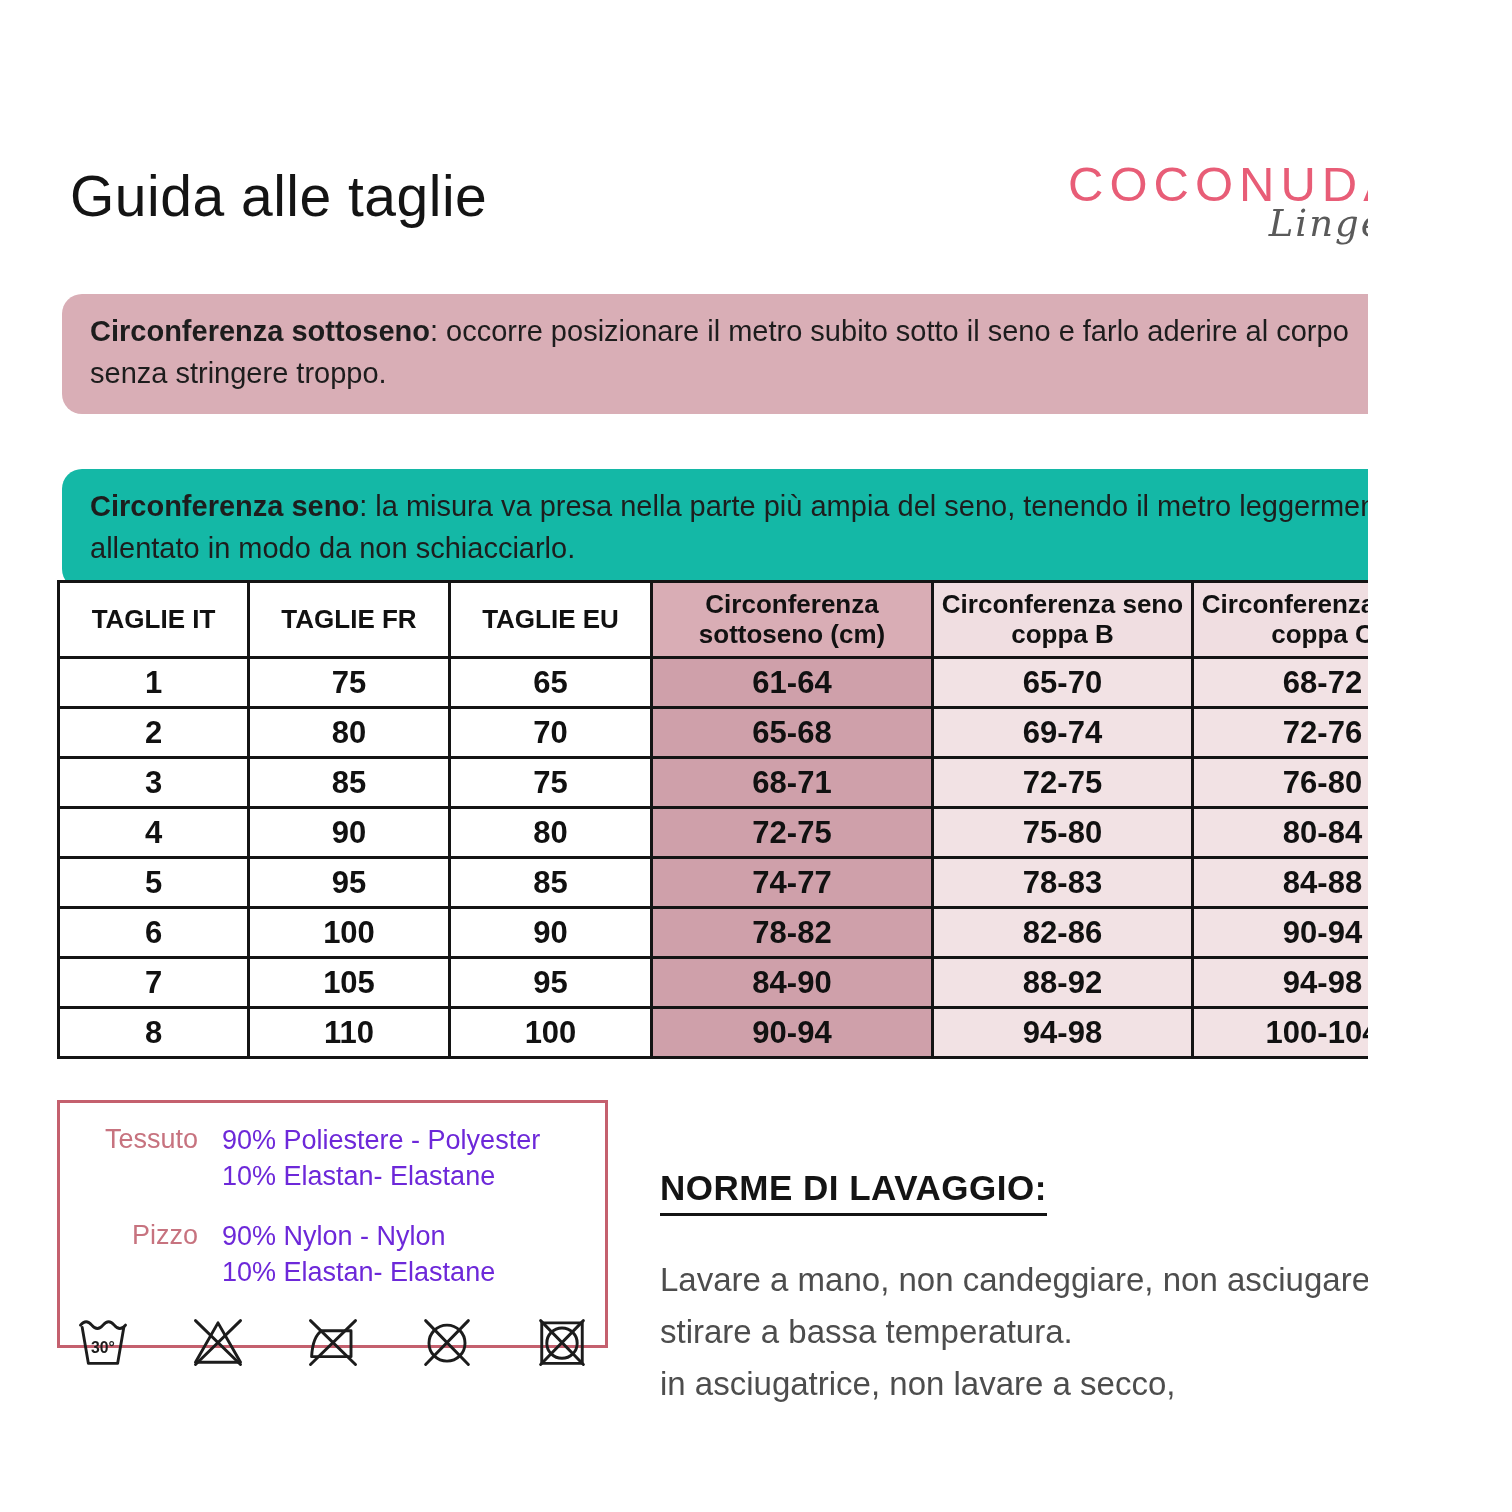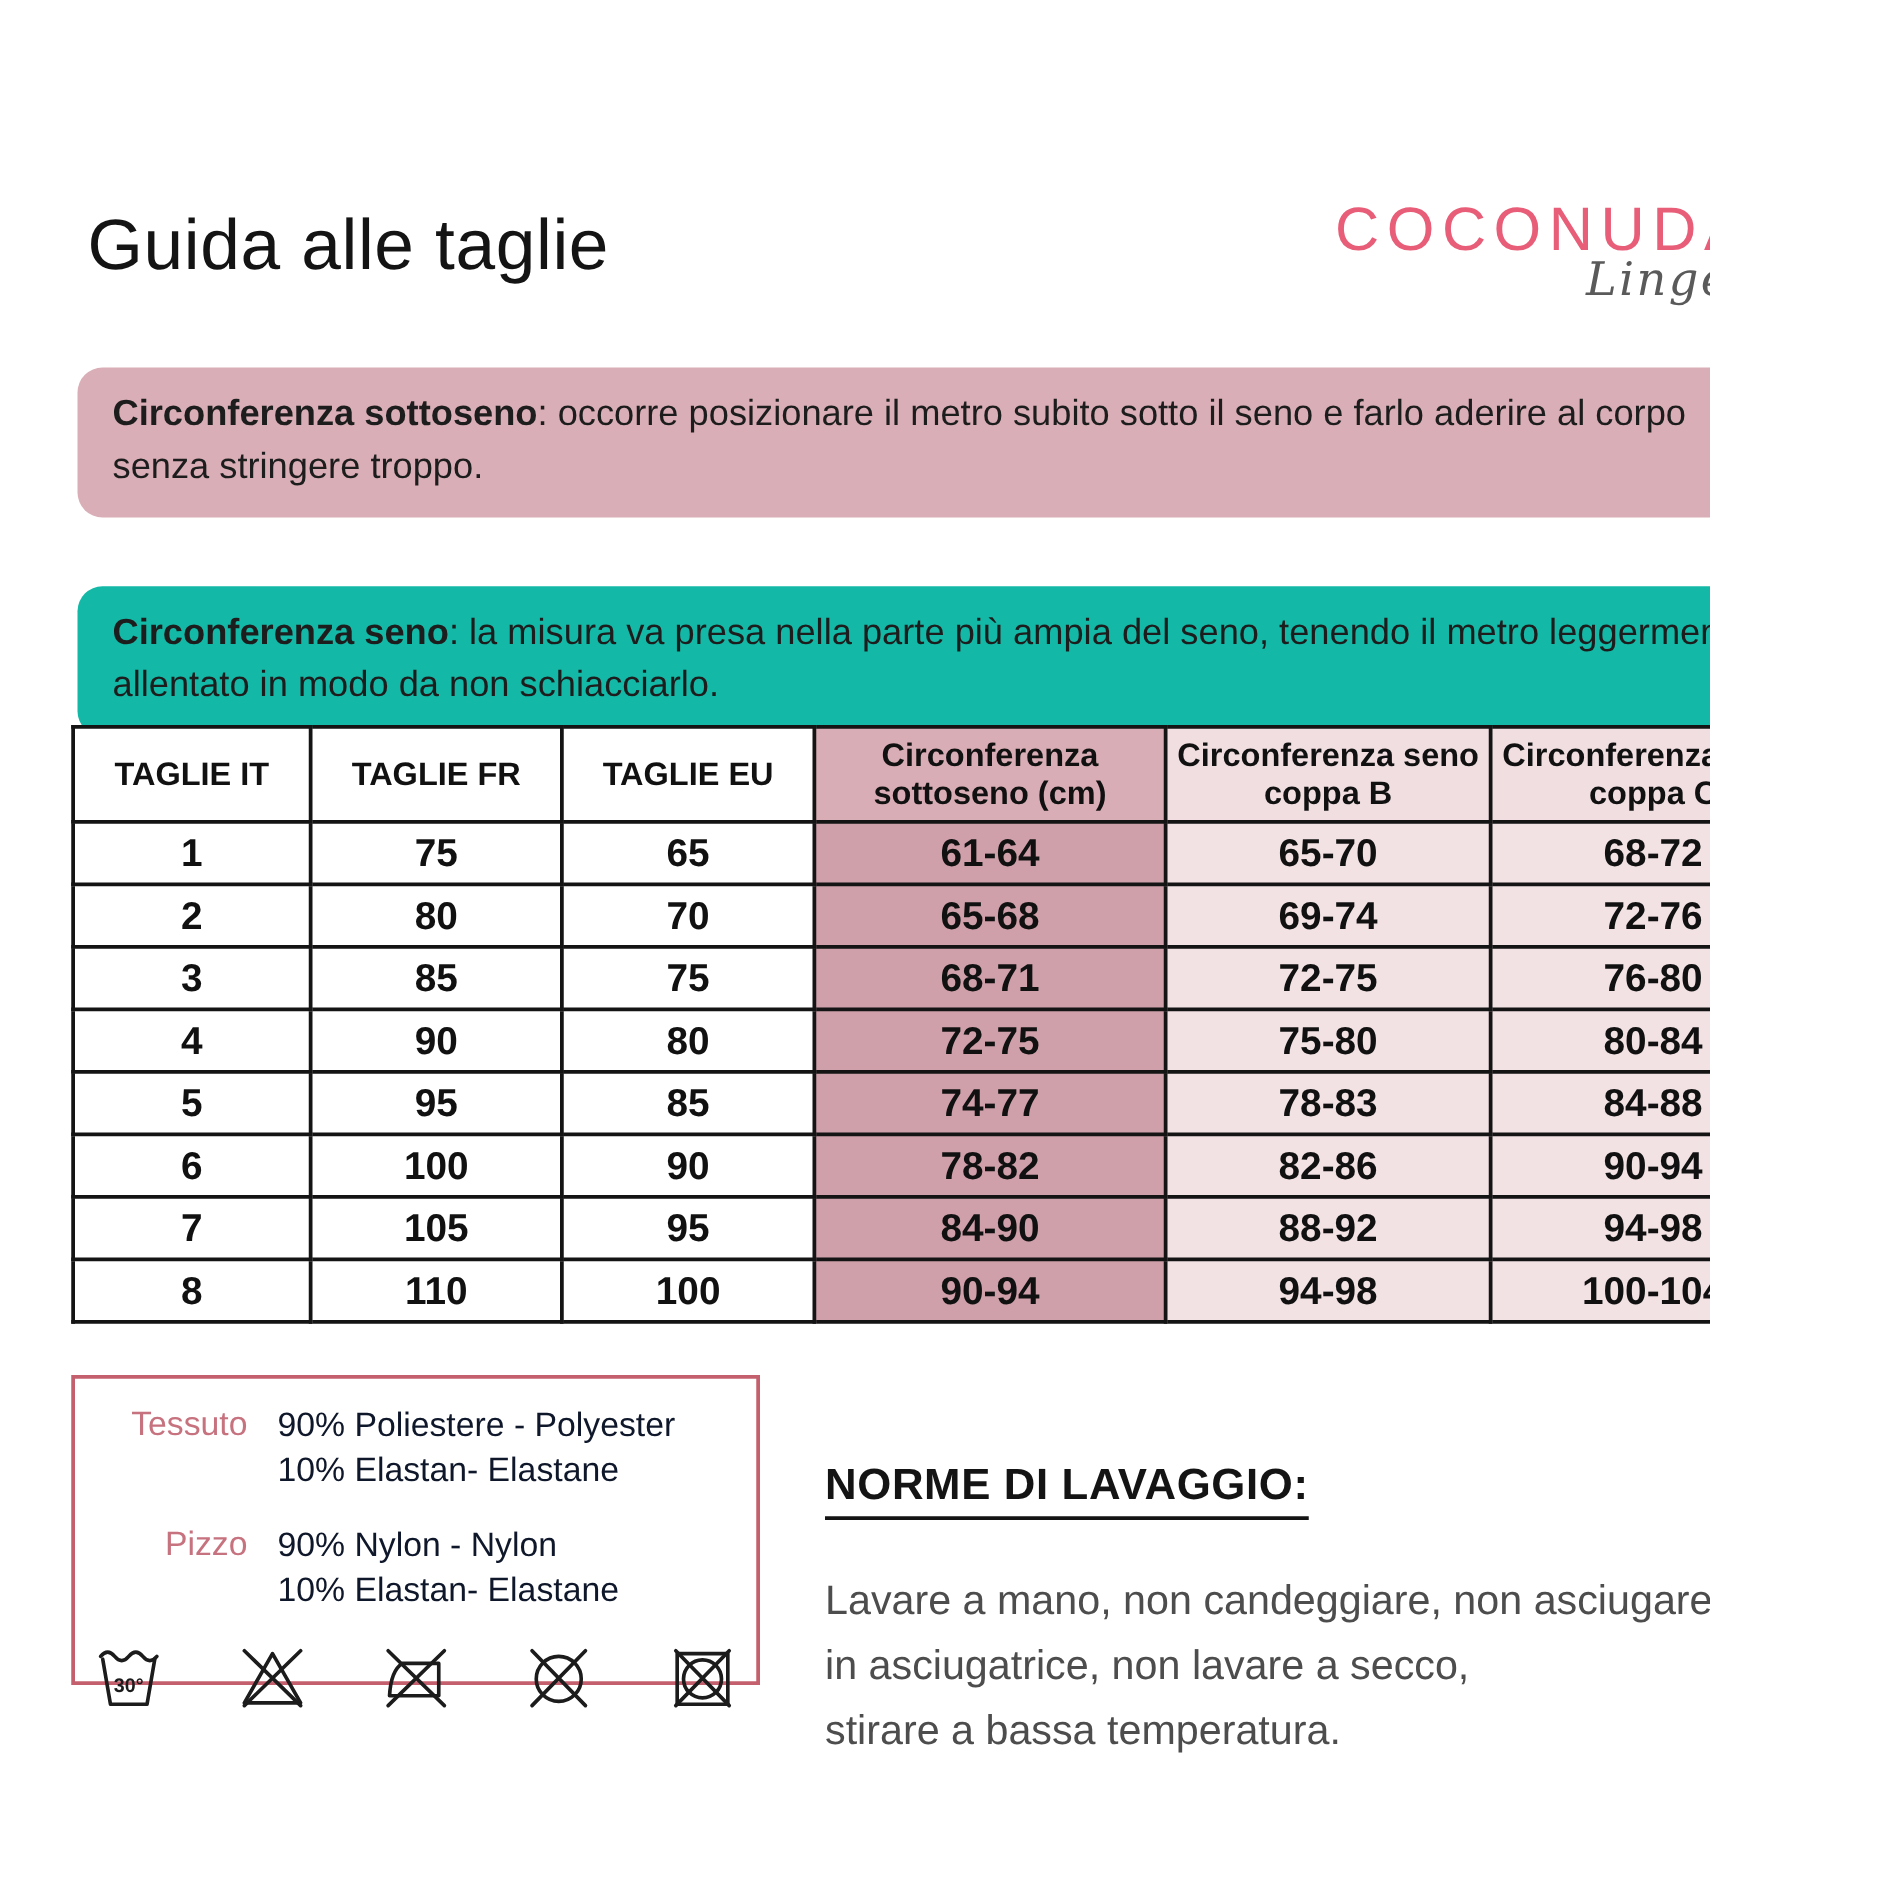--- a/index.html
+++ b/index.html
@@ -54,21 +54,21 @@
   .fabric-box {
     position:absolute; left:57px; top:1100px; width:551px; height:248px;
     border:3px solid #c4606e; background:#ffffff;
     padding:20px 14px 10px 14px;
   }
   .comp-row { display:flex; margin-bottom:24px; }
   .comp-label {
     width:148px; text-align:right; padding-right:24px; flex:none;
     font-size:27px; color:#c7737f; padding-top:1px;
   }
-  .comp-values { font-size:27px; color:#0f172a; line-height:1.33; }
+  .comp-values { font-size:27px; color:#6d28d9; line-height:1.33; }
   .icons-row {
     display:flex; justify-content:space-between; align-items:flex-end; gap:25px; margin-top:2px;
   }
   .care-icon { width:58px; height:54px; flex:none; }
   .care-icon .stroke { fill:none; stroke:#1c1c1c; stroke-width:2.6; stroke-linecap:round; stroke-linejoin:round; }
   .care-icon text { font-family:"Liberation Sans", sans-serif; font-weight:bold; fill:#1c1c1c; }
 
   
   .care { position:absolute; left:660px; top:1140px; width:800px;margin-top:28px; }
   .care-heading {
@@ -222,18 +222,18 @@
         <circle class="stroke" cx="24" cy="25" r="13.5"></circle>
         <path class="stroke" d="M5 5 L43 44 M43 5 L5 44"></path>
       </svg>
     </div>
   </div>
 
   <div class="care">
     <h2 class="care-heading">NORME DI LAVAGGIO:</h2>
     <div class="care-body">
       <div>Lavare a mano, non candeggiare, non asciugare</div>
+      <div>stirare a bassa temperatura.</div>
       <div>in asciugatrice, non lavare a secco,</div>
-      <div>stirare a bassa temperatura.</div>
     </div>
   </div>
 
 </div>
 
 </body></html>

